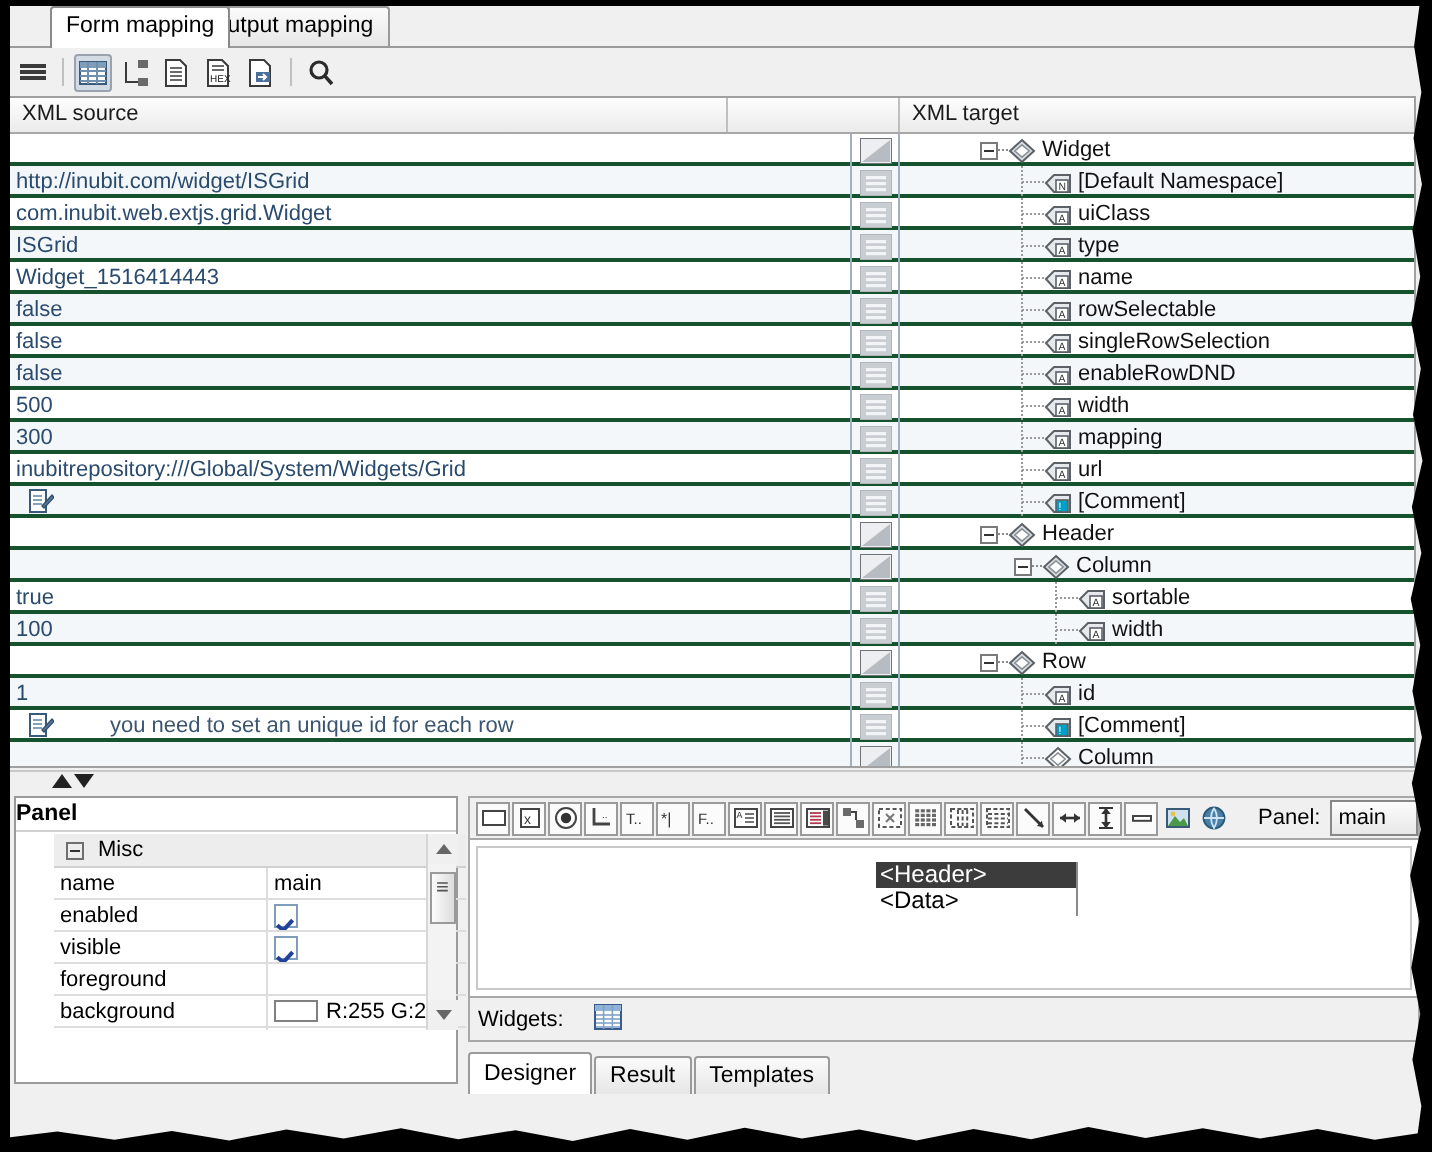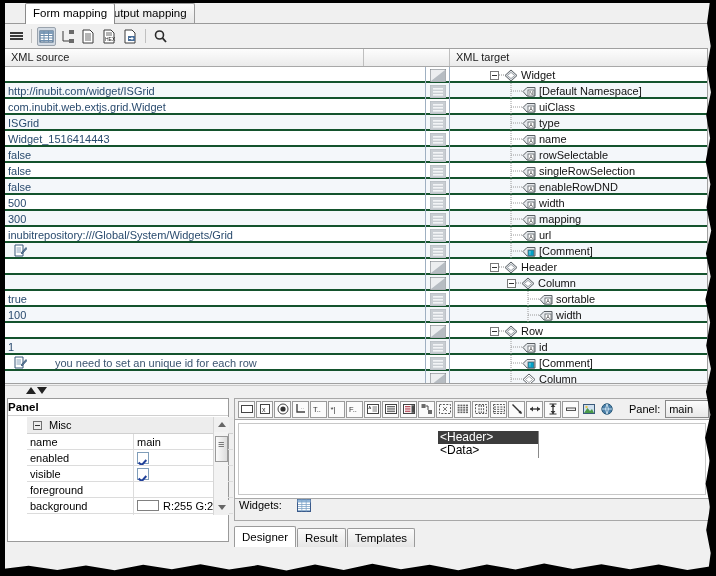--- a/index.html
+++ b/index.html
@@ -254,21 +254,21 @@
   }
   #widgetbox {
     position: absolute; left: 199px; top: 7px; width: 101px; height: 27px;
     border-right: 1px solid #8a8a8a;
   }
   .wline { height: 13px; line-height: 13px; font-size: 12px; padding-left: 2px; white-space: nowrap; }
   .wline.sel { background: #3c3c3c; color: #fff; }
   #widgetsbar {
     position: absolute; left: 0; top: 101px; right: 0; height: 22px;
     background: #f0f0f0; border: 1px solid #a8a8a8; border-top: none;
-    display: flex; padding-left: 4px; gap: 15px;
+    display: flex; align-items: center; padding-left: 4px; gap: 15px;
   }
   #widgetslabel { font-size: 11px; }
   #destabs { position: absolute; left: 0; bottom: 1px; height: 23px; display: flex; align-items: flex-end; }
 </style>
 </head>
 <body>
 
 <div id="root">
 
   <div id="tabstrip">

